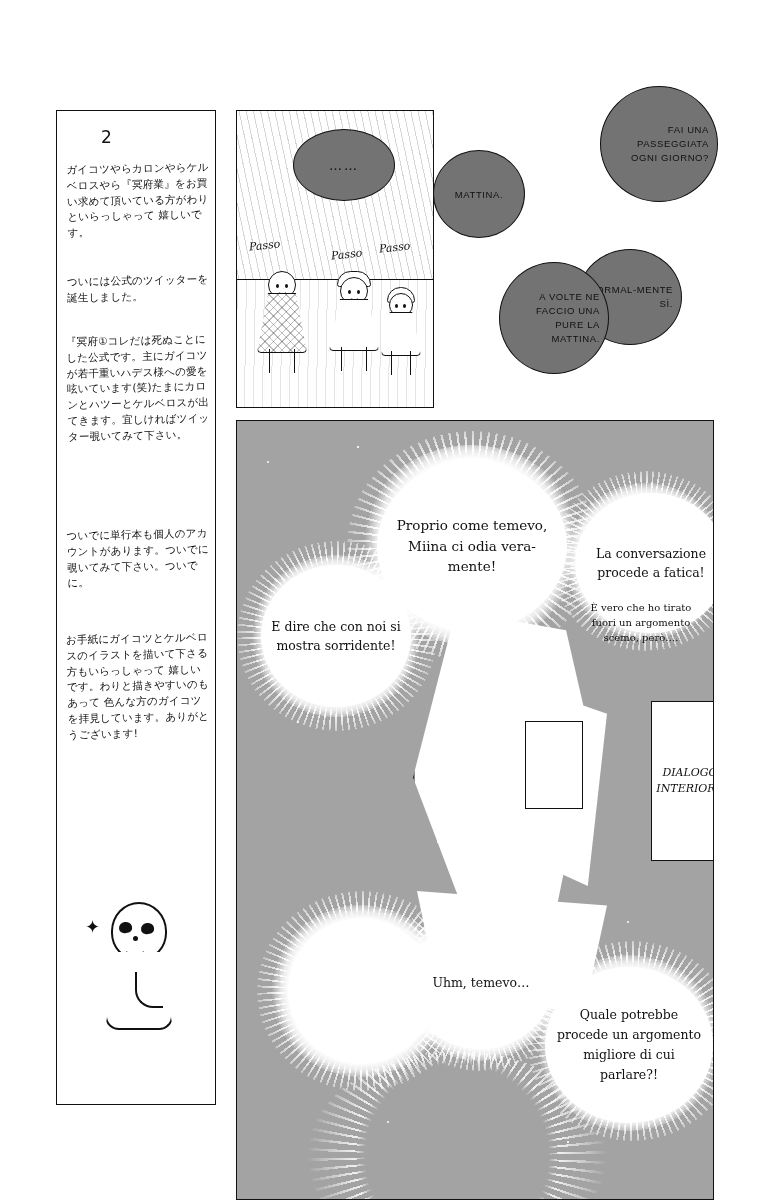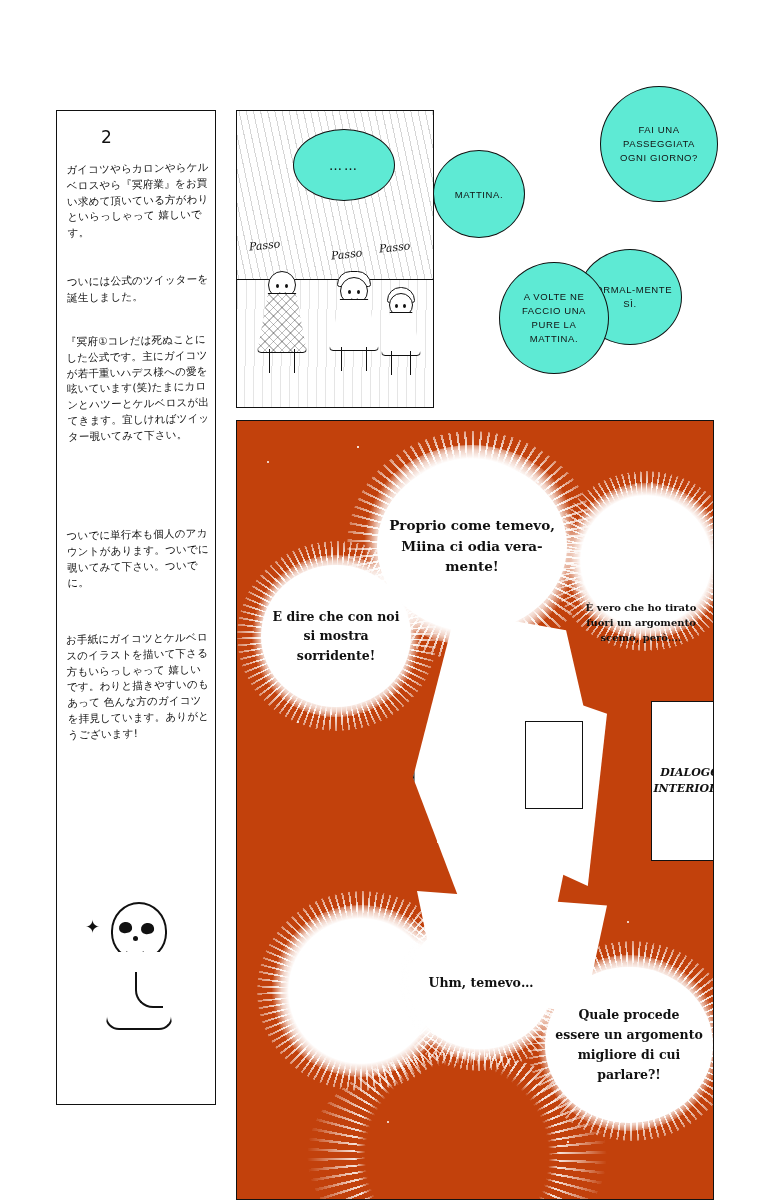--- a/index.html
+++ b/index.html
@@ -228,46 +228,45 @@
     font-family: "DejaVu Serif", serif;
     font-style: italic;
     font-size: 11px;
     color: #111;
     transform: rotate(-6deg);
   }
 
   
   .bub {
     position: absolute;
-    background: #5eead4;
+    background: #737373;
     border: 1.6px solid #111;
     border-radius: 50%;
     display: flex;
     align-items: center;
     justify-content: center;
-    text-align: center;
+    text-align: right;
     box-sizing: border-box;
     font-family: "DejaVu Serif", serif;
     color: #111;
   }
   .bub span { display: block; padding: 0 8px; }
   .bub.plain { font-family: "Liberation Sans", sans-serif; }
 
   
   .panel-bottom {
     position: absolute;
     left: 236px;
     top: 420px;
     width: 478px;
     height: 780px;
-    background: #c2410c;
+    background: #a3a3a3;
     border: 1.5px solid #111;
     box-sizing: border-box;
     overflow: hidden;
-    font-weight: bold;
   }
   .burst {
     position: absolute;
     border-radius: 50%;
     background: radial-gradient(circle, #ffffff 0%, #ffffff 58%, rgba(255,255,255,0.75) 64%, rgba(255,255,255,0) 72%);
     filter: blur(0.2px);
   }
   .spark-ring {
     position: absolute;
     border-radius: 50%;
@@ -448,36 +447,39 @@
     <div class="burst" style="left:14px; top:134px; width:170px; height:162px;"></div>
     <div class="burst" style="left:328px; top:62px; width:162px; height:156px;"></div>
     <div class="burst" style="left:34px; top:484px; width:180px; height:172px;"></div>
     <div class="burst" style="left:162px; top:484px; width:162px; height:156px;"></div>
     <div class="burst" style="left:300px; top:534px; width:184px; height:176px;"></div>
 
     <div class="dark-bub" style="left:140px; top:40px; width:190px; height:170px; font-size:13.5px; line-height:1.55;">
       <span>Proprio come temevo, Miina ci odia vera-mente!</span>
     </div>
 
+    <div class="dark-bub" style="left:338px; top:72px; width:152px; height:140px; font-size:12.5px; line-height:1.55;">
+      <span>La conversazione procede a fatica!</span>
+    </div>
 
     <div class="dark-bub" style="left:24px; top:144px; width:150px; height:142px; font-size:12.5px; line-height:1.55;">
       <span>E dire che con noi si mostra sorridente!</span>
     </div>
 
     <div class="dark-bub" style="left:338px; top:142px; width:132px; height:118px; font-size:10px; line-height:1.5; background:transparent; color:#111;">
       <span>È vero che ho tirato fuori un argomento scemo, però….</span>
     </div>
 
     <div class="dark-box" style="left:414px; top:280px; width:78px; height:160px; font-size:11px; line-height:1.5;">
       <span>DIALOGO INTERIORE</span>
     </div>
 
 
     <div class="dark-bub" style="left:172px; top:496px; width:144px; height:132px; font-size:12.5px; line-height:1.6;">
       <span>Uhm, temevo…</span>
     </div>
 
     <div class="dark-bub" style="left:308px; top:546px; width:168px; height:156px; font-size:12.5px; line-height:1.6;">
-      <span>Quale procede essere un argomento migliore di cui parlare?!</span>
+      <span>Quale potrebbe procede un argomento migliore di cui parlare?!</span>
     </div>
 
   </div>
 </div>
 
 </body></html>

